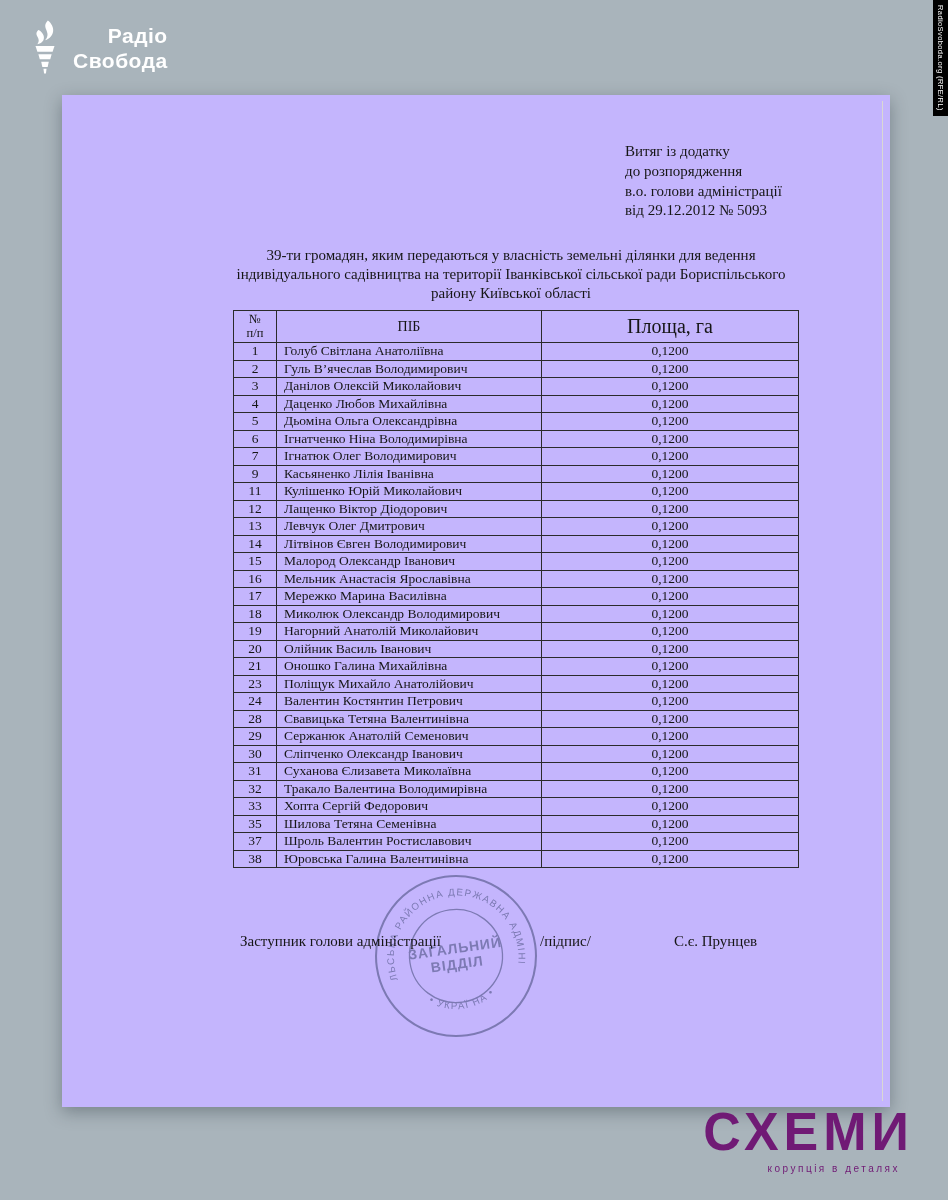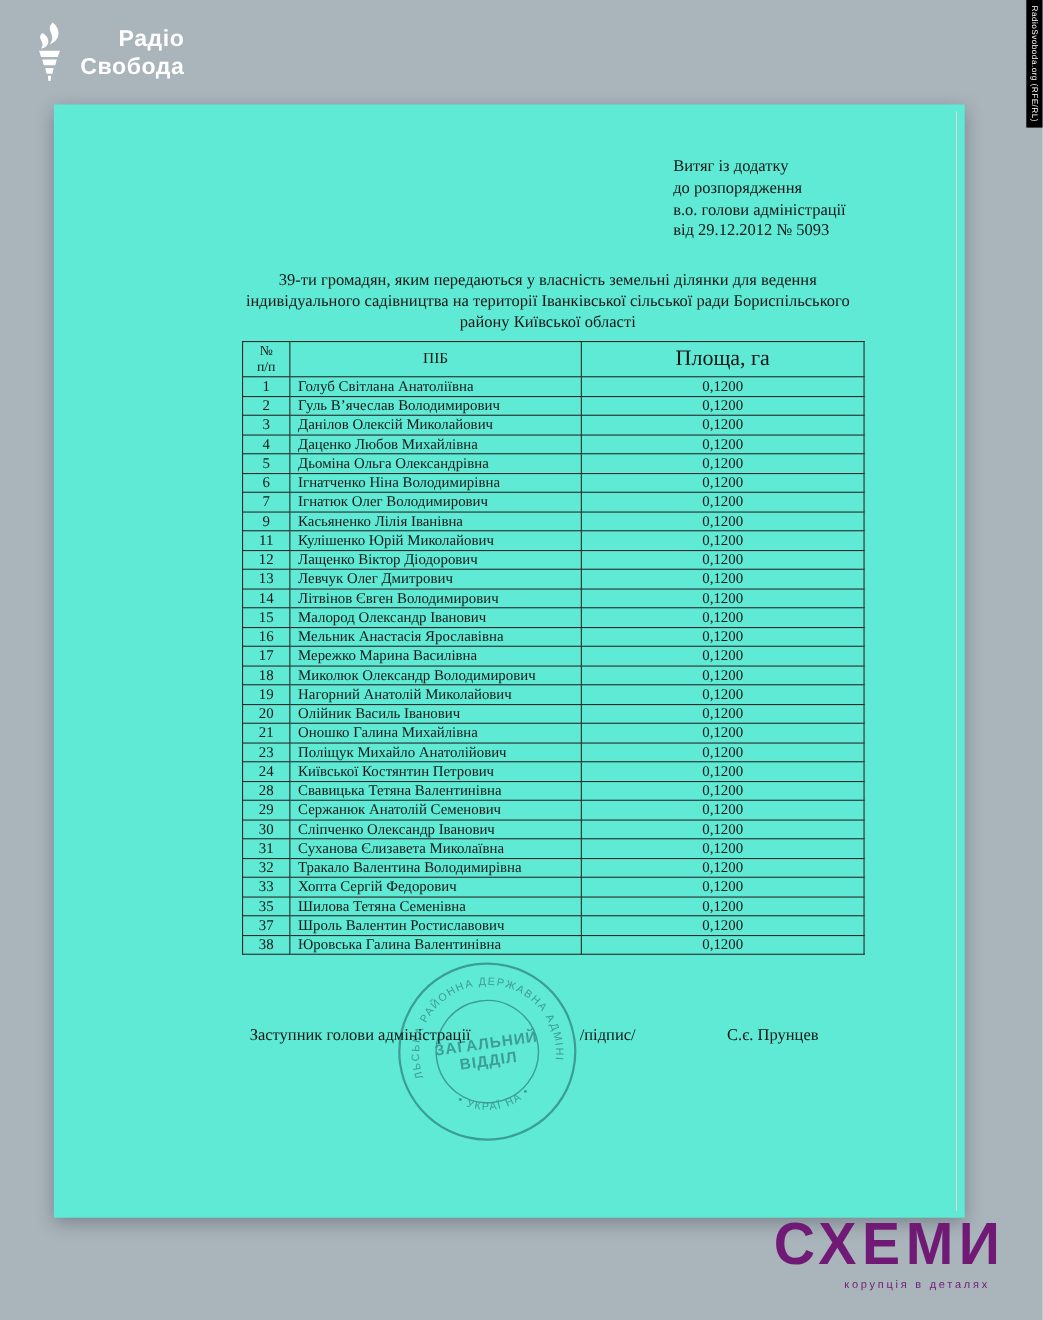--- a/index.html
+++ b/index.html
@@ -16,22 +16,22 @@
     position:absolute;right:0;top:0;background:#000;color:#fff;
     font-family:"Liberation Sans",sans-serif;font-size:7.5px;
     writing-mode:vertical-rl;padding:5px 3px;letter-spacing:.4px;
   }
   .schemes{position:absolute;right:34px;bottom:26px;text-align:right;color:#701a75;font-family:"Liberation Sans",sans-serif;}
   .schemes-word{font-size:52px;font-weight:bold;letter-spacing:5px;line-height:1;transform:scaleY(1.04);}
   .schemes-tag{font-size:10px;letter-spacing:2.5px;margin-top:6px;margin-right:14px;text-align:right;}
 
   
   .doc-page{
-    position:absolute;left:49px;top:95px;width:828px;height:1012px;
-    background:#5eead4;box-shadow:0 5px 16px rgba(30,40,48,.35);
+    position:absolute;left:62px;top:95px;width:828px;height:1012px;
+    background:#c4b5fd;box-shadow:0 5px 16px rgba(30,40,48,.35);
     color:#161616;
   }
   .page-edge{position:absolute;top:6px;bottom:6px;right:7px;width:1px;background:#d9d9d3;}
 
   .header-block{position:absolute;left:563px;top:47px;font-size:15px;line-height:1.32;}
   .doc-title{position:absolute;left:70px;right:0;top:131px;text-align:center;font-size:15.5px;}
   .doc-subtitle{position:absolute;left:70px;right:0;top:151px;text-align:center;font-size:15px;line-height:1.26;}
 
   table.list{
     position:absolute;left:171px;top:215px;width:559px;
@@ -201,21 +201,21 @@
             <td class="td-name">Оношко Галина Михайлівна</td>
             <td class="td-area">0,1200</td>
           </tr>
           <tr>
             <td class="td-num">23</td>
             <td class="td-name">Поліщук Михайло Анатолійович</td>
             <td class="td-area">0,1200</td>
           </tr>
           <tr>
             <td class="td-num">24</td>
-            <td class="td-name">Київської Костянтин Петрович</td>
+            <td class="td-name">Валентин Костянтин Петрович</td>
             <td class="td-area">0,1200</td>
           </tr>
           <tr>
             <td class="td-num">28</td>
             <td class="td-name">Свавицька Тетяна Валентинівна</td>
             <td class="td-area">0,1200</td>
           </tr>
           <tr>
             <td class="td-num">29</td>
             <td class="td-name">Сержанюк Анатолій Семенович</td>

